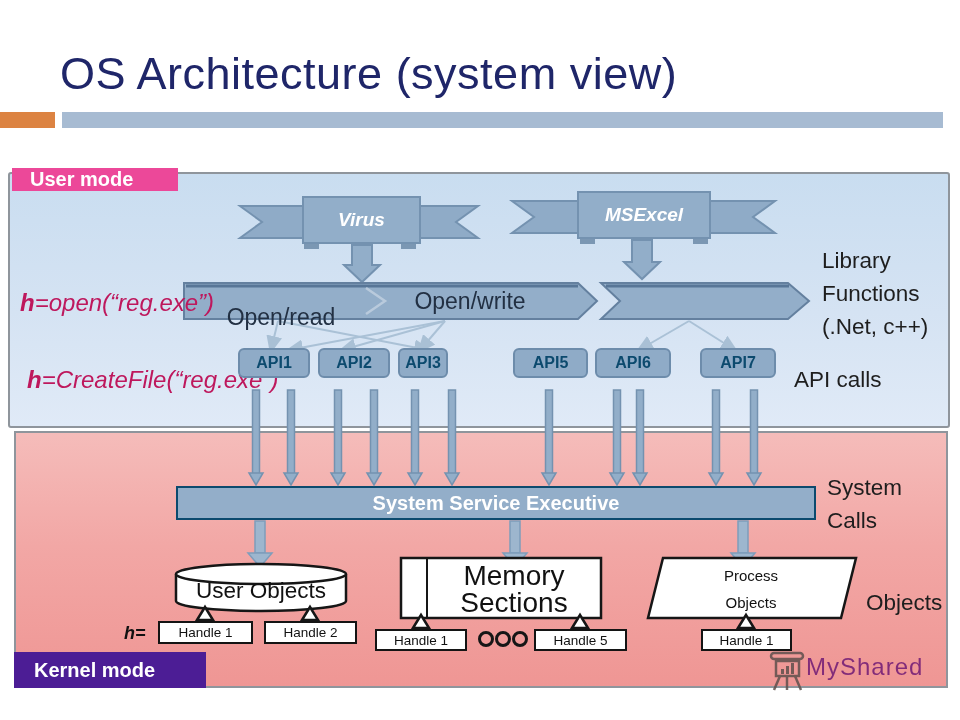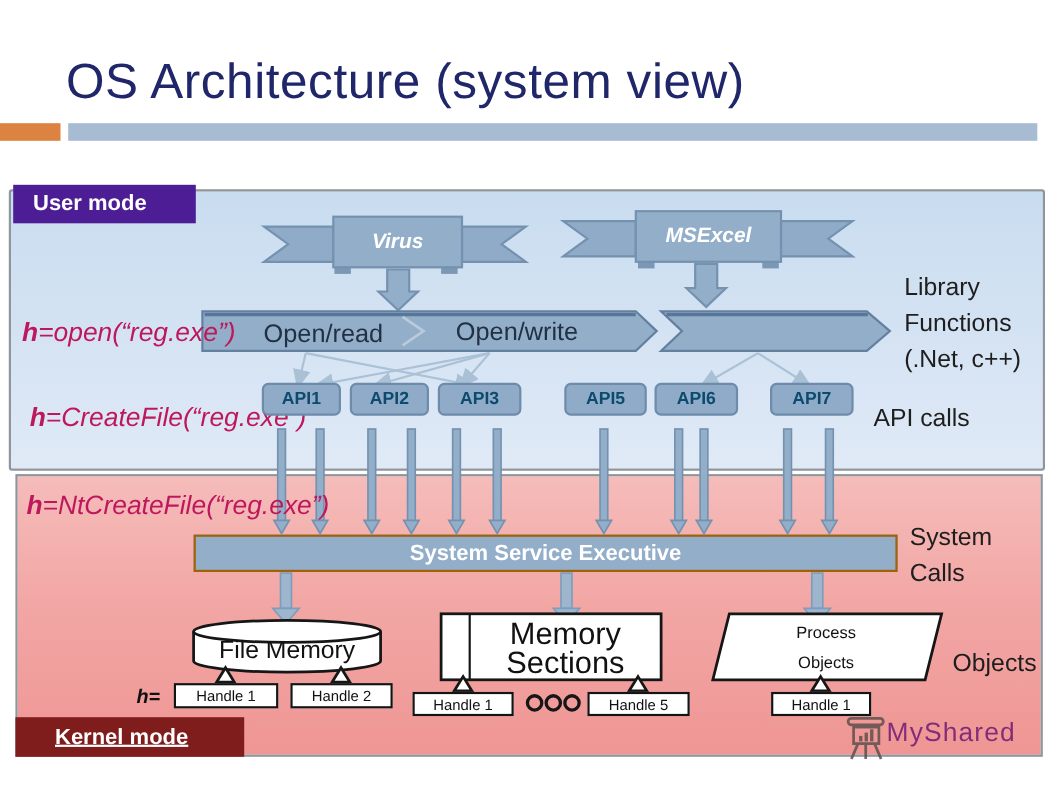--- a/index.html
+++ b/index.html
@@ -12,33 +12,33 @@
   .title{left:60px;top:48px;font-size:45px;color:#1f2669;letter-spacing:0.5px;}
 
   .accent-orange{left:0;top:112px;width:55px;height:16px;background:#dc8342;}
   .accent-blue{left:62px;top:112px;width:881px;height:16px;background:#a7bbd2;}
 
   .user-region{left:8px;top:172px;width:942px;height:256px;border:2px solid #8f959c;border-radius:3px;
                background:linear-gradient(180deg,#c9ddf0 0%,#d5e3f3 55%,#e0eaf7 100%);box-sizing:border-box;}
   .kernel-region{left:14px;top:431px;width:934px;height:257px;border:2px solid #8f959c;
                background:linear-gradient(180deg,#f5bcba 0%,#f2a7a5 45%,#ef9694 100%);box-sizing:border-box;}
   .mode-label{color:#fff;font-weight:700;font-size:20px;display:flex;align-items:center;z-index:4;}
-  .user-label{left:12px;top:168px;width:148px;height:35px;background:#4c1d95;padding-left:18px;}
-  .kernel-label{left:14px;top:652px;width:172px;height:36px;background:#7f1d1d;padding-left:36px;text-decoration:underline;}
+  .user-label{left:12px;top:168px;width:148px;height:23px;background:#ec4899;padding-left:18px;}
+  .kernel-label{left:14px;top:652px;width:172px;height:36px;background:#4c1d95;padding-left:20px;}
 
   svg.overlay{position:absolute;left:0;top:0;z-index:3;}
 
   .ribbon-label{color:#ffffff;font-weight:700;font-size:19px;z-index:4;font-style:italic;}
   .bar-label{color:#223043;font-size:23px;z-index:4;}
   .hlabel{font-style:italic;font-size:24px;color:#be185d;z-index:4;}
   .hlabel .hb{font-weight:700;}
   .api{position:absolute;top:348px;height:30px;background:#8fabc7;border:2px solid #6d8cab;border-radius:6px;
        color:#0c4a6e;font-weight:700;font-size:16px;z-index:4;box-sizing:border-box;}
   .side-label{color:#1e1e1e;font-size:22.5px;line-height:33px;z-index:4;}
-  .sse{left:176px;top:486px;width:640px;height:34px;background:#93aec9;border:2px solid #a16207;
+  .sse{left:176px;top:486px;width:640px;height:34px;background:#93aec9;border:2px solid #0c4a6e;
        color:#ffffff;font-weight:700;font-size:20px;z-index:2;box-sizing:border-box;}
   .obj-label{color:#111111;z-index:4;}
   .handle{position:absolute;background:#ffffff;border:2px solid #141414;color:#111;
           font-size:13.5px;z-index:4;box-sizing:border-box;}
   .hequals{left:124px;top:623px;font-size:18px;font-weight:700;font-style:italic;color:#111;z-index:4;}
   .watermark-text{left:806px;top:653px;font-size:24px;color:#701a75;opacity:.85;letter-spacing:1px;z-index:4;}
 </style>
 </head>
 <body>
 
@@ -173,45 +173,44 @@
       </g>
       <line x1="780" y1="676" x2="774" y2="690"></line>
       <line x1="795" y1="676" x2="801" y2="690"></line>
       <line x1="787" y1="676" x2="787" y2="690"></line>
     </g>
   </svg>
 
   <div class="abs ribbon-label center" style="left:303px;top:197px;width:117px;height:46px;">Virus</div>
   <div class="abs ribbon-label center" style="left:578px;top:192px;width:132px;height:46px;">MSExcel</div>
 
-  <div class="abs bar-label center" style="left:186px;top:287px;width:190px;height:32px;margin-left:13px;">Open/read</div>
+  <div class="abs bar-label center" style="left:186px;top:301px;width:190px;height:32px;">Open/read</div>
   <div class="abs bar-label center" style="left:380px;top:285px;width:180px;height:32px;">Open/write</div>
 
   <div class="abs hlabel" style="left:20px;top:289px;"><span class="hb">h</span><span>=open(“reg.exe”)</span></div>
   <div class="abs hlabel" style="left:27px;top:366px;"><span class="hb">h</span><span>=CreateFile(“reg.exe”)</span></div>
-  <div class="abs hlabel" style="left:24px;top:446px;"><span class="hb">h</span><span>=NtCreateFile(“reg.exe”)</span></div>
 
   <div class="api center" style="left:238px;width:72px;">API1</div>
   <div class="api center" style="left:318px;width:72px;">API2</div>
-  <div class="api center" style="left:398px;width:76px;">API3</div>
+  <div class="api center" style="left:398px;width:50px;">API3</div>
   <div class="api center" style="left:513px;width:75px;">API5</div>
   <div class="api center" style="left:595px;width:76px;">API6</div>
   <div class="api center" style="left:700px;width:76px;">API7</div>
 
   <div class="abs side-label preline" style="left:822px;top:244px;">Library
 Functions
 (.Net, c++)</div>
   <div class="abs side-label preline" style="left:827px;top:471px;">System
 Calls</div>
   <div class="abs side-label" style="left:794px;top:363px;">API calls</div>
   <div class="abs side-label" style="left:866px;top:586px;">Objects</div>
 
   <div class="abs sse center">System Service Executive</div>
 
-  <div class="abs obj-label center" style="left:176px;top:577px;width:170px;height:28px;font-size:22.5px;">File Memory</div>
+  <div class="abs obj-label center" style="left:176px;top:577px;width:170px;height:28px;font-size:22.5px;">User Objects</div>
   <div class="abs obj-label center preline" style="left:427px;top:561px;width:174px;height:56px;font-size:28px;line-height:27px;">Memory
 Sections</div>
   <div class="abs obj-label center preline" style="left:655px;top:562px;width:192px;height:54px;font-size:15px;line-height:27px;">Process
 Objects</div>
 
   <div class="handle center" style="left:158px;top:621px;width:95px;height:23px;">Handle 1</div>
   <div class="handle center" style="left:264px;top:621px;width:93px;height:23px;">Handle 2</div>
   <div class="handle center" style="left:375px;top:629px;width:92px;height:22px;">Handle 1</div>
   <div class="handle center" style="left:534px;top:629px;width:93px;height:22px;">Handle 5</div>
   <div class="handle center" style="left:701px;top:629px;width:91px;height:22px;">Handle 1</div>

